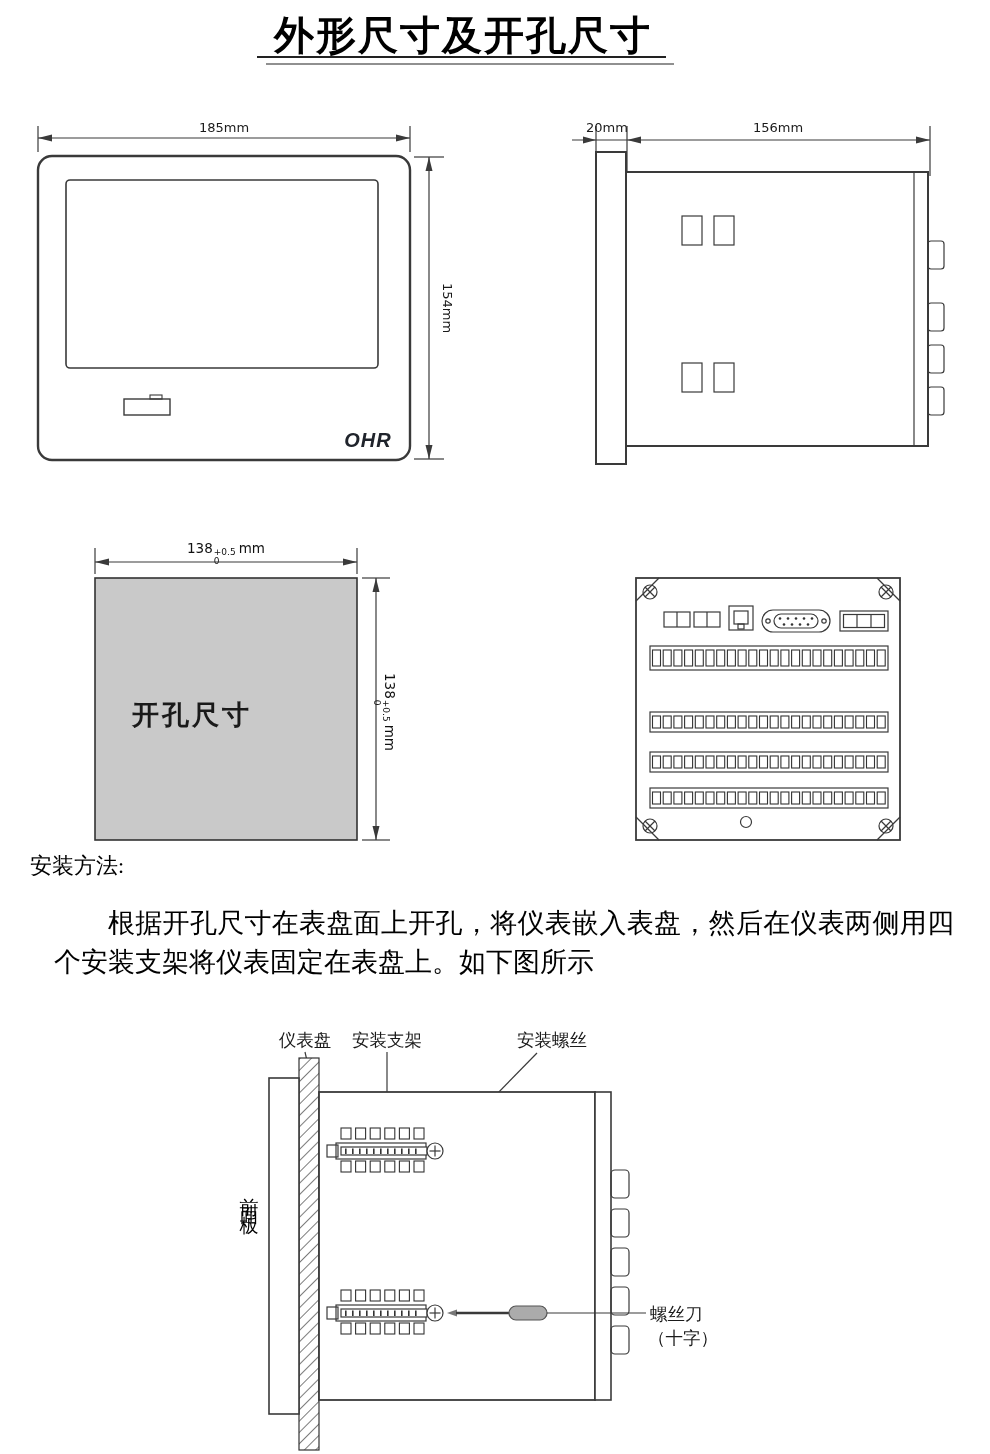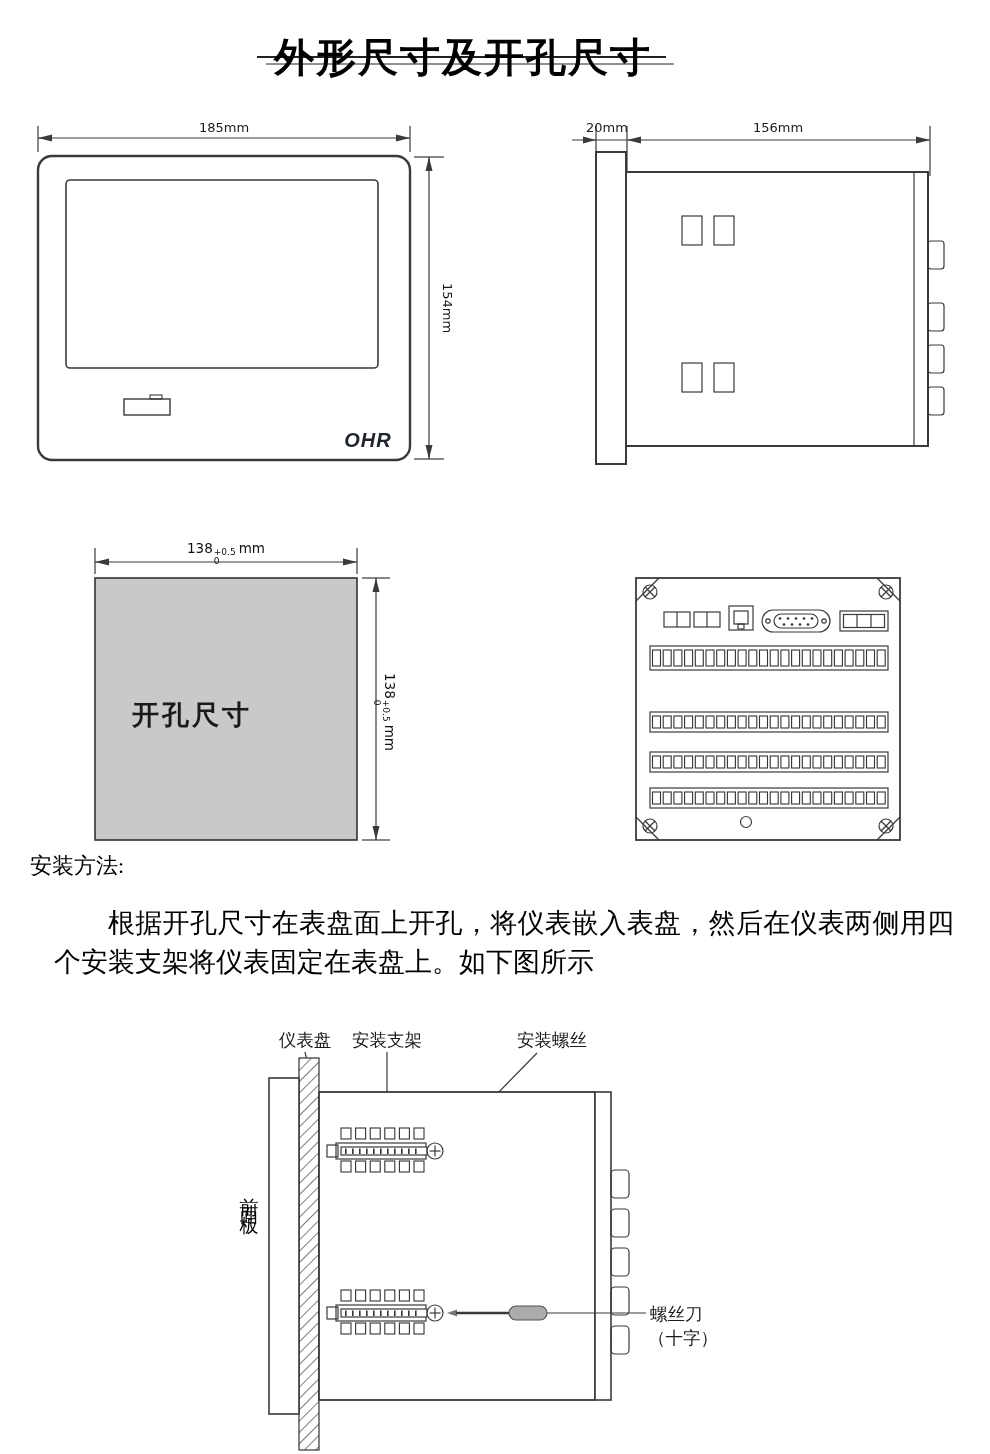--- a/index.html
+++ b/index.html
@@ -360,21 +360,21 @@
       <text class="dim" x="778" y="132" text-anchor="middle">156mm</text>
       <text class="cap" x="192" y="724" text-anchor="middle">开孔尺寸</text>
       <text class="cn" x="305" y="1046" text-anchor="middle">仪表盘</text>
       <text class="cn" x="387" y="1046" text-anchor="middle">安装支架</text>
       <text class="cn" x="552" y="1046" text-anchor="middle">安装螺丝</text>
       <text class="cn" x="650" y="1320">螺丝刀</text>
       <text class="cn" x="648" y="1344">（十字）</text>
     </g>
   </svg>
 
-  <div class="abs" style="left:0; top:8px; width:926px; text-align:center; font-size:40px; font-weight:700; letter-spacing:2px;margin-top:22px;">外形尺寸及开孔尺寸</div>
+  <div class="abs" style="left:0; top:8px; width:926px; text-align:center; font-size:40px; font-weight:700; letter-spacing:2px;">外形尺寸及开孔尺寸</div>
 
   <div class="tol-label" style="left:166px; top:540px; width:120px;">
     <span>138</span><span class="tol">
         <span>+0.5</span>
         <span>0</span>
       </span><span style="margin-left:3px;">mm</span>
   </div>
 
   <div class="tol-label" style="left:398px; top:652px; width:120px; transform:rotate(90deg); transform-origin:0 0;">
     <span>138</span><span class="tol">

